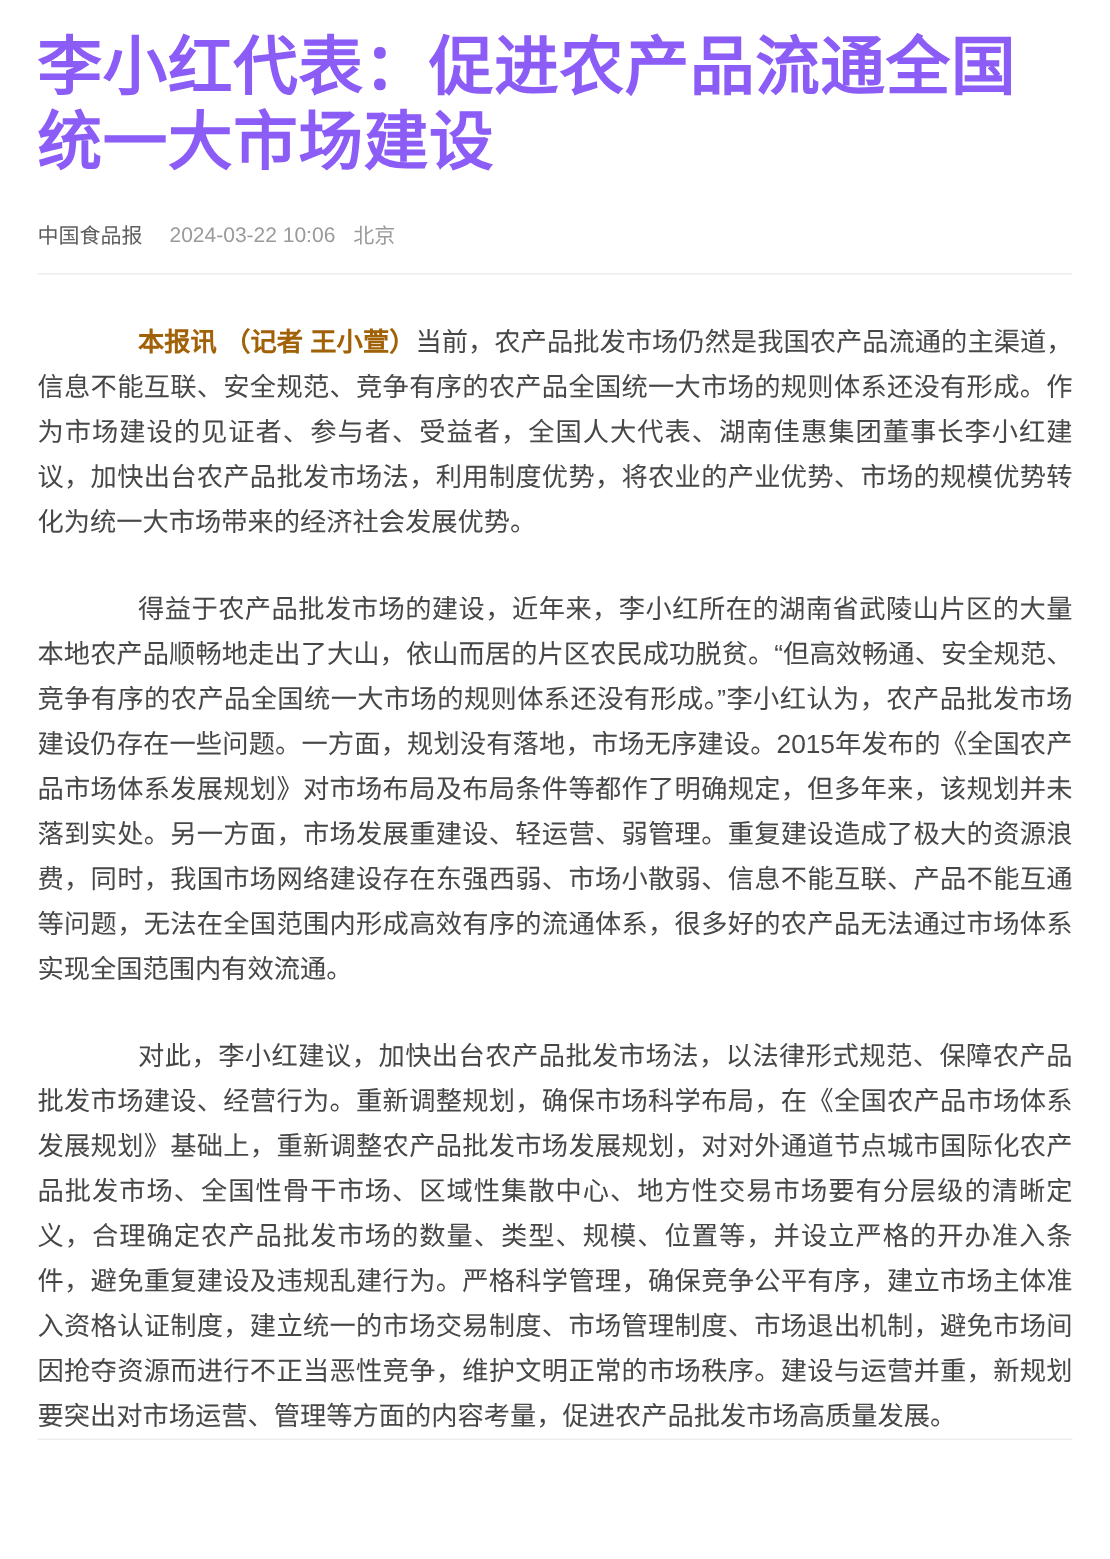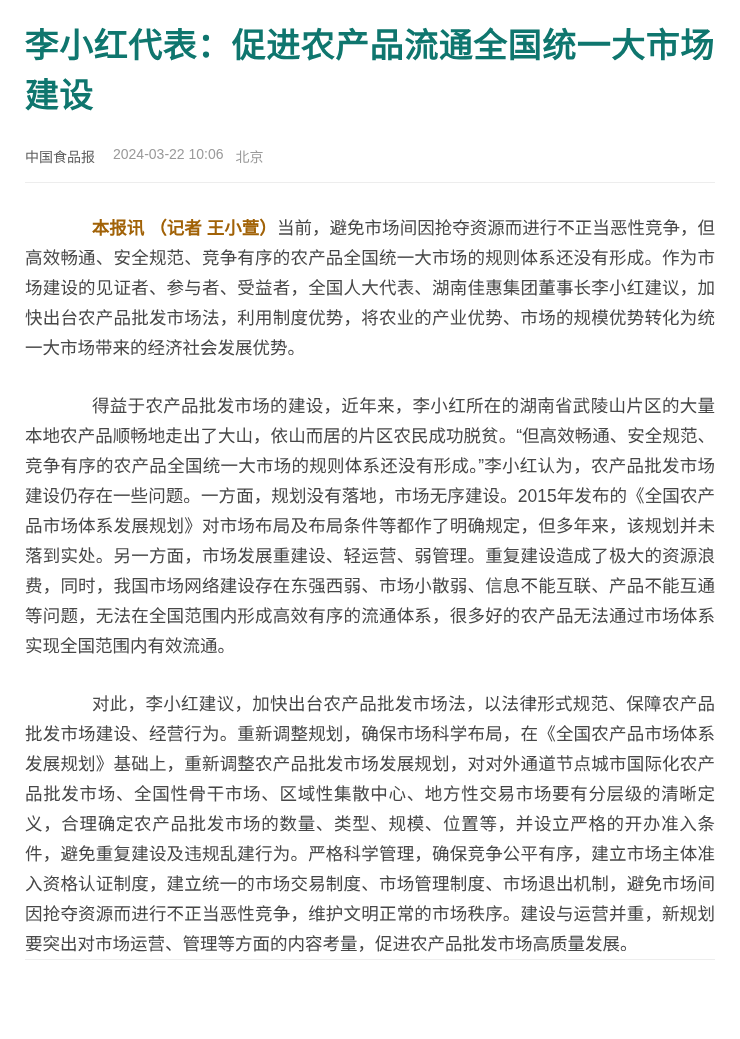--- a/index.html
+++ b/index.html
@@ -10,29 +10,29 @@
   }
   .page {
     width: 740px;
     min-height: 1039px;
     margin: 0 auto;
     background: #ffffff;
     padding: 0 25px;
   }
   .article-title {
     padding-top: 20px;
-    font-size: 34px;
+    font-size: 43px;
     line-height: 50px;
     font-weight: 700;
-    color: #0f766e;
+    color: #8b5cf6;
     letter-spacing: 0.5px;
   }
   .meta-row {
     display: flex;
-    align-items: flex-start;
+    align-items: center;
     margin-top: 26px;
     font-size: 14px;
     color: #9a9a9a;
   }
   .meta-source {
     color: #5f5f5f;
     margin-right: 18px;
   }
   .meta-datetime { margin-right: 12px; }
   .meta-location { }
@@ -84,21 +84,21 @@
   <div class="meta-row">
     <span class="meta-source">中国食品报</span>
     <span class="meta-datetime">2024-03-22 10:06</span>
     <span class="meta-location">北京</span>
   </div>
 
   <hr class="divider">
 
   <div class="article-body">
 
-    <p class="para"><span class="para-lead">本报讯 （记者 王小萱）</span><span>当前，避免市场间因抢夺资源而进行不正当恶性竞争，但高效畅通、安全规范、竞争有序的农产品全国统一大市场的规则体系还没有形成。作为市场建设的见证者、参与者、受益者，全国人大代表、湖南佳惠集团董事长李小红建议，加快出台农产品批发市场法，利用制度优势，将农业的产业优势、市场的规模优势转化为统一大市场带来的经济社会发展优势。</span></p>
+    <p class="para"><span class="para-lead">本报讯 （记者 王小萱）</span><span>当前，农产品批发市场仍然是我国农产品流通的主渠道，信息不能互联、安全规范、竞争有序的农产品全国统一大市场的规则体系还没有形成。作为市场建设的见证者、参与者、受益者，全国人大代表、湖南佳惠集团董事长李小红建议，加快出台农产品批发市场法，利用制度优势，将农业的产业优势、市场的规模优势转化为统一大市场带来的经济社会发展优势。</span></p>
 
     <p class="para"><span class="para-lead"></span><span>得益于农产品批发市场的建设，近年来，李小红所在的湖南省武陵山片区的大量本地农产品顺畅地走出了大山，依山而居的片区农民成功脱贫。“但高效畅通、安全规范、竞争有序的农产品全国统一大市场的规则体系还没有形成。”李小红认为，农产品批发市场建设仍存在一些问题。一方面，规划没有落地，市场无序建设。2015年发布的《全国农产品市场体系发展规划》对市场布局及布局条件等都作了明确规定，但多年来，该规划并未落到实处。另一方面，市场发展重建设、轻运营、弱管理。重复建设造成了极大的资源浪费，同时，我国市场网络建设存在东强西弱、市场小散弱、信息不能互联、产品不能互通等问题，无法在全国范围内形成高效有序的流通体系，很多好的农产品无法通过市场体系实现全国范围内有效流通。</span></p>
 
     <p class="para"><span class="para-lead"></span><span>对此，李小红建议，加快出台农产品批发市场法，以法律形式规范、保障农产品批发市场建设、经营行为。重新调整规划，确保市场科学布局，在《全国农产品市场体系发展规划》基础上，重新调整农产品批发市场发展规划，对对外通道节点城市国际化农产品批发市场、全国性骨干市场、区域性集散中心、地方性交易市场要有分层级的清晰定义，合理确定农产品批发市场的数量、类型、规模、位置等，并设立严格的开办准入条件，避免重复建设及违规乱建行为。严格科学管理，确保竞争公平有序，建立市场主体准入资格认证制度，建立统一的市场交易制度、市场管理制度、市场退出机制，避免市场间因抢夺资源而进行不正当恶性竞争，维护文明正常的市场秩序。建设与运营并重，新规划要突出对市场运营、管理等方面的内容考量，促进农产品批发市场高质量发展。</span></p>
 
   </div>
 
 
   <hr class="bottom-divider">
 

